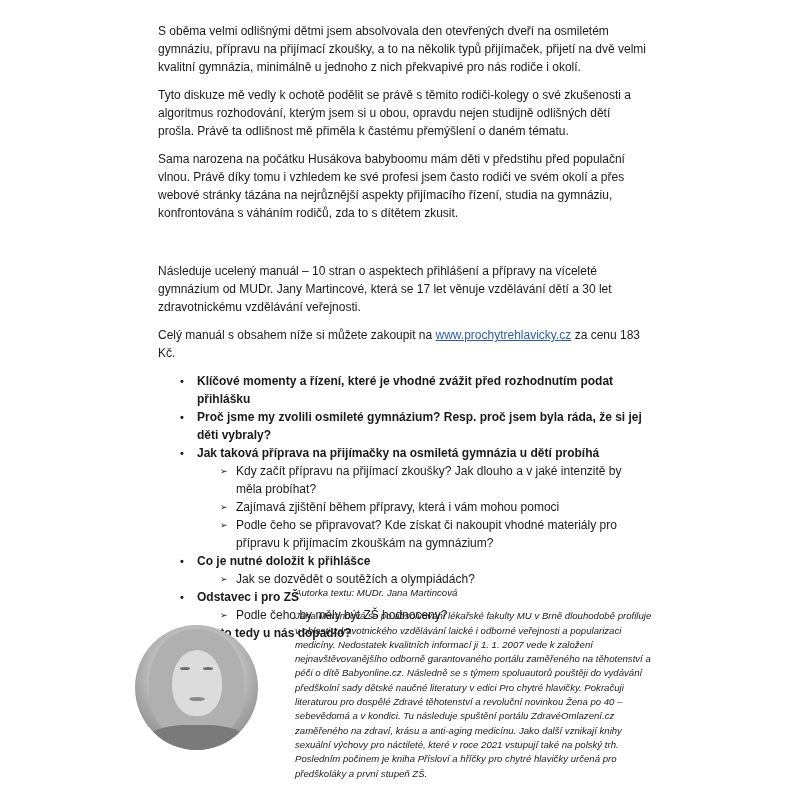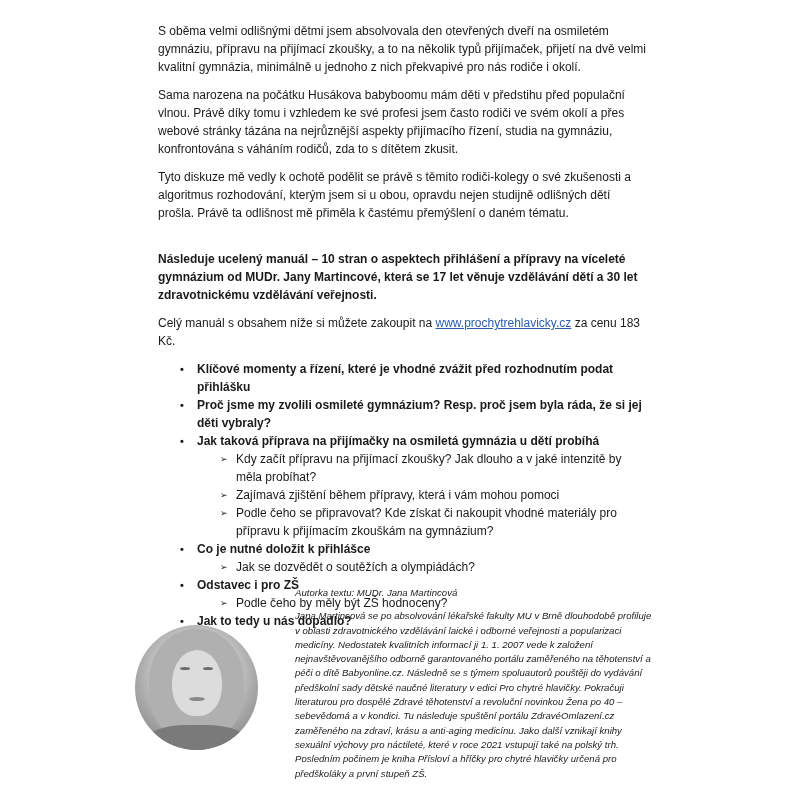--- a/index.html
+++ b/index.html
@@ -1,20 +1,20 @@
 <!DOCTYPE html>
 <html><head>
 <meta charset="utf-8">
 <style>
   html, body { margin: 0; padding: 0; background: #ffffff; }
   body { width: 800px; height: 800px; position: relative; overflow: hidden;
          font-family: "Liberation Sans", "DejaVu Sans", sans-serif; color: #1a1a1a; }
   .page { position: absolute; left: 158px; top: 22px; width: 490px; font-size: 12px; line-height: 18px; }
   p { margin: 0 0 10px 0; }
-  .intro-bold { font-weight: bold; margin-top: 28px; }
+  .intro-bold { font-weight: normal; margin-top: 40px; }
   a.link { color: #2a5db0; }
   ul.main { list-style: none; margin: 0; padding: 0; }
   ul.main > li { position: relative; padding-left: 39px; font-weight: bold; line-height: 18px; }
   ul.main > li::before { content: "\2022"; position: absolute; left: 22px; top: 0; font-size: 11px; }
   ul.sub { list-style: none; margin: 0; padding: 0; }
   ul.sub > li { position: relative; padding-left: 39px; font-weight: normal; line-height: 18px; margin-left: 0; }
   ul.sub > li::before { content: "\27A2"; position: absolute; left: 23px; top: 0; font-style: normal; font-size: 9px; }
   .author { position: absolute; left: 295px; top: 586px; width: 360px; font-size: 9.6px; line-height: 14.3px; font-style: italic; }
   .author-title { font-weight: normal; margin-bottom: 9px; }
   .photo { position: absolute; left: 135px; top: 625px; width: 123px; height: 125px; border-radius: 50%;
@@ -23,22 +23,22 @@
   .photo .face { position: absolute; left: 37px; top: 25px; width: 50px; height: 66px; border-radius: 50% 50% 45% 45%; background: #dcdcdc; }
   .photo .eye { position: absolute; top: 42px; width: 10px; height: 3px; border-radius: 50%; background: #6a6a6a; }
   .photo .mouth { position: absolute; left: 54px; top: 72px; width: 16px; height: 4px; border-radius: 50%; background: #8a8a8a; }
   .photo .shoulders { position: absolute; left: 10px; top: 100px; width: 103px; height: 40px; border-radius: 40% 40% 0 0; background: #7a7a7a; }
 </style>
 </head>
 <body>
 
 <div class="page">
   <p>S oběma velmi odlišnými dětmi jsem absolvovala den otevřených dveří na osmiletém gymnáziu, přípravu na přijímací zkoušky, a to na několik typů přijímaček, přijetí na dvě velmi kvalitní gymnázia, minimálně u jednoho z nich překvapivé pro nás rodiče i okolí.</p>
+  <p>Tyto diskuze mě vedly k ochotě podělit se právě s těmito rodiči-kolegy o své zkušenosti a algoritmus rozhodování, kterým jsem si u obou, opravdu nejen studijně odlišných dětí prošla. Právě ta odlišnost mě přiměla k častému přemýšlení o daném tématu.</p>
   <p>Sama narozena na počátku Husákova babyboomu mám děti v předstihu před populační vlnou. Právě díky tomu i vzhledem ke své profesi jsem často rodiči ve svém okolí a přes webové stránky tázána na nejrůznější aspekty přijímacího řízení, studia na gymnáziu, konfrontována s váháním rodičů, zda to s dítětem zkusit.</p>
-  <p>Tyto diskuze mě vedly k ochotě podělit se právě s těmito rodiči-kolegy o své zkušenosti a algoritmus rozhodování, kterým jsem si u obou, opravdu nejen studijně odlišných dětí prošla. Právě ta odlišnost mě přiměla k častému přemýšlení o daném tématu.</p>
 
   <p class="intro-bold">Následuje ucelený manuál – 10 stran o aspektech přihlášení a přípravy na víceleté gymnázium od MUDr. Jany Martincové, která se 17 let věnuje vzdělávání dětí a 30 let zdravotnickému vzdělávání veřejnosti.</p>
   <p><span>Celý manuál s obsahem níže si můžete zakoupit na </span><a class="link" href="#">www.prochytrehlavicky.cz</a><span> za cenu 183 Kč.</span></p>
 
   <ul class="main">
     <li><span>Klíčové momenty a řízení, které je vhodné zvážit před rozhodnutím podat přihlášku</span></li>
     <li><span>Proč jsme my zvolili osmileté gymnázium? Resp. proč jsem byla ráda, že si jej děti vybraly?</span></li>
     <li><span>Jak taková příprava na přijímačky na osmiletá gymnázia u dětí probíhá</span>
       <ul class="sub">
         <li>Kdy začít přípravu na přijímací zkoušky? Jak dlouho a v jaké intenzitě by měla probíhat?</li>

